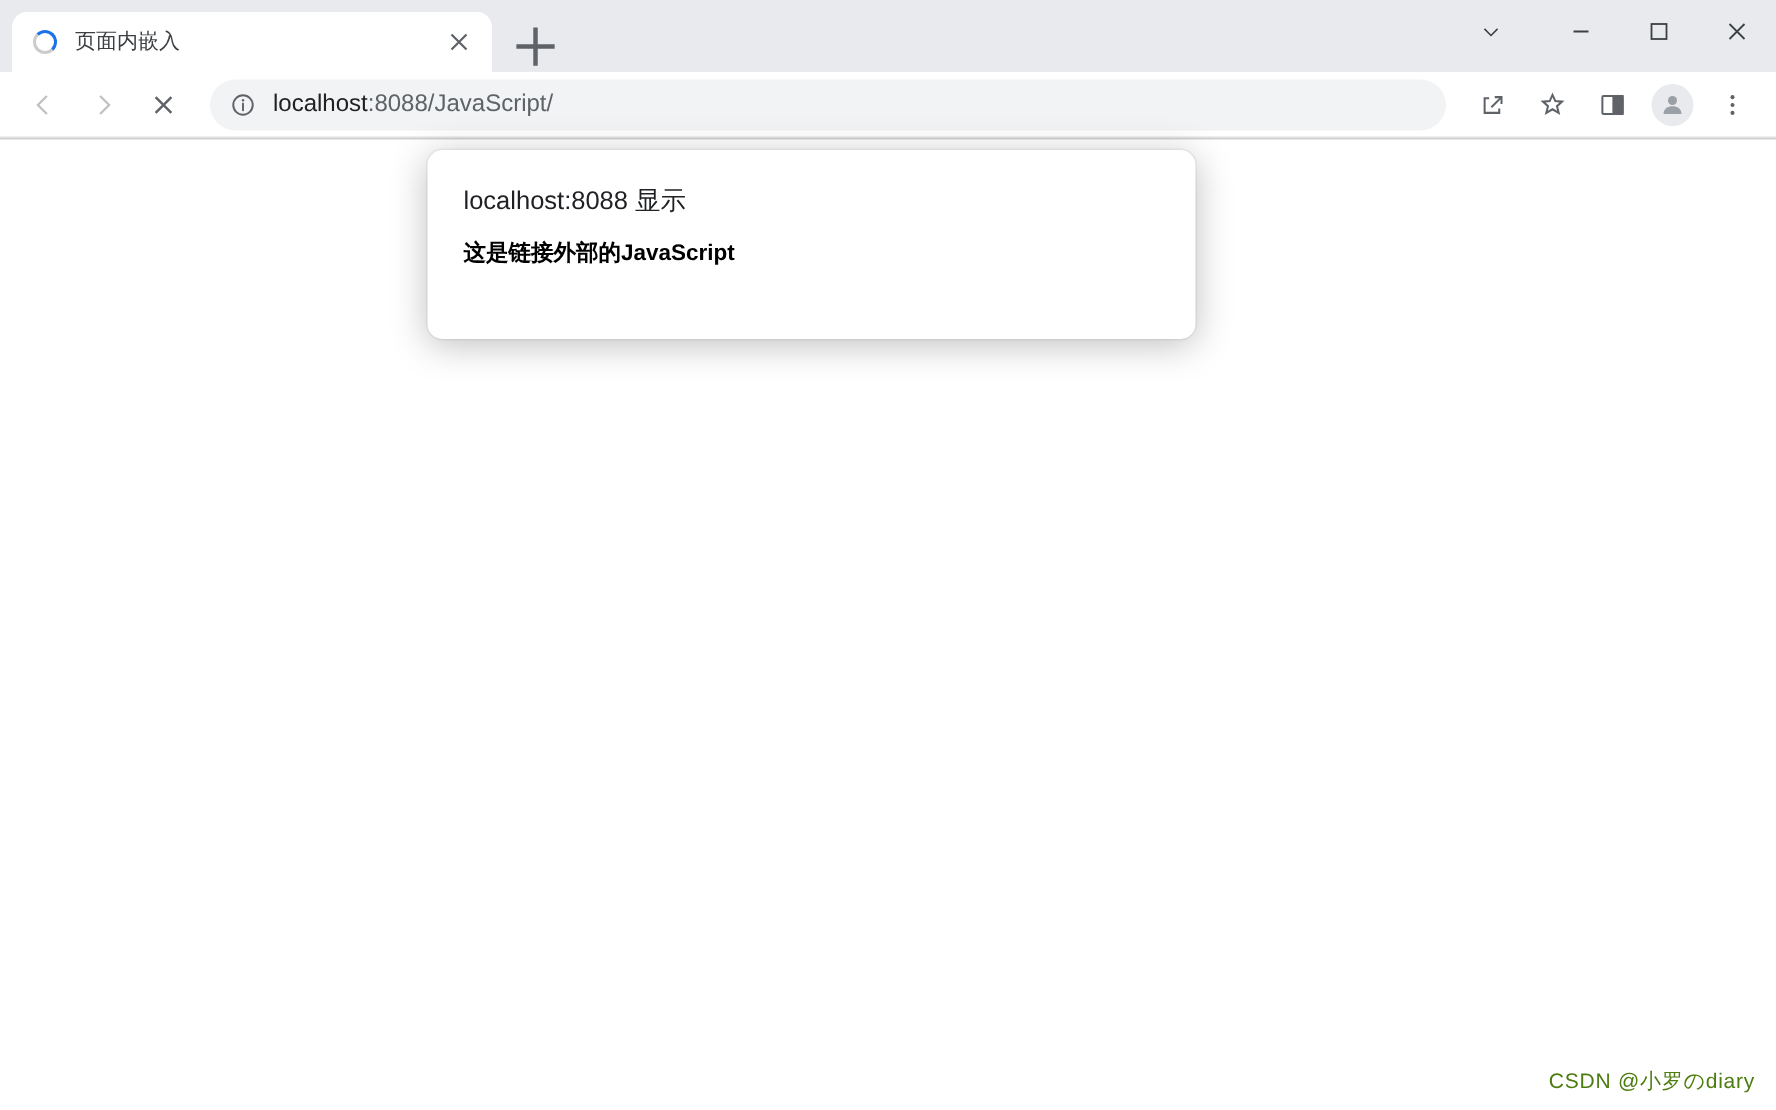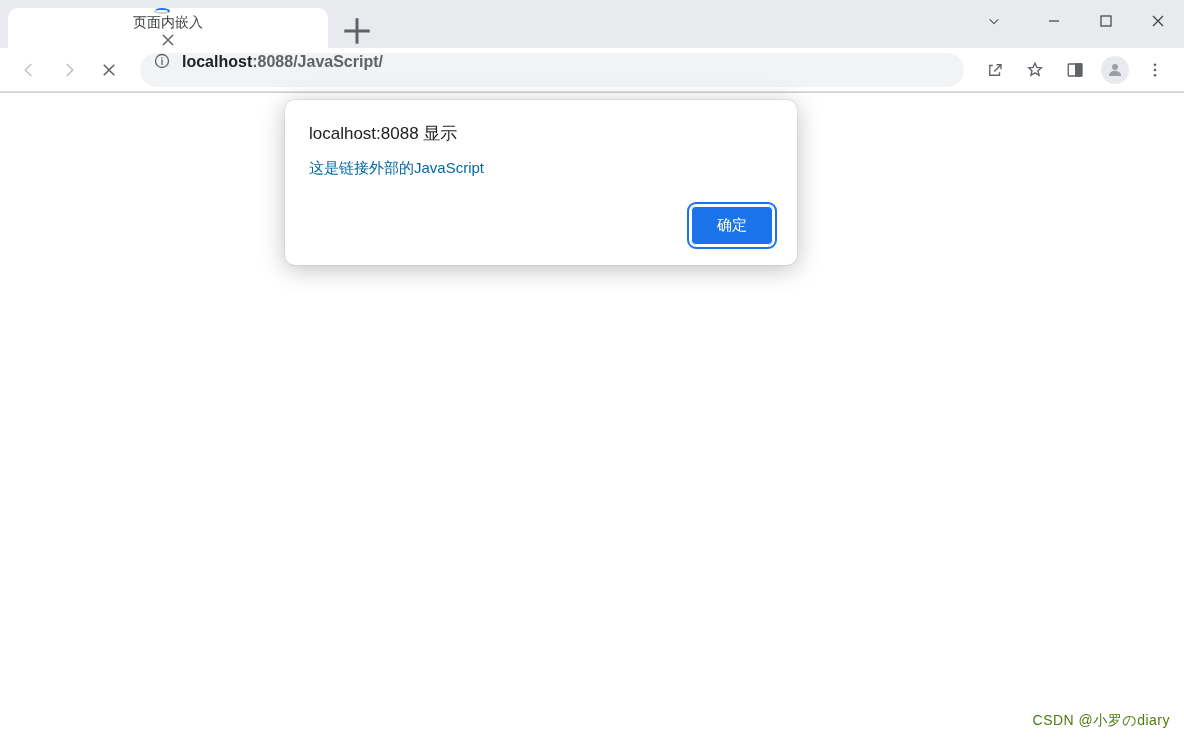--- a/index.html
+++ b/index.html
@@ -1,54 +1,54 @@
 <!DOCTYPE html>
 <html><head>
   <meta charset="utf-8">
   <style>
     * { margin: 0; padding: 0; box-sizing: border-box; font-family: "Microsoft YaHei", "Segoe UI", Arial, sans-serif; }
     body { width: 1184px; height: 740px; background: #fff; overflow: hidden; position: relative; }
     
     
     .tab-strip { height: 48px; background: #e8eaed; display: flex; align-items: flex-end; padding-left: 8px; }
-    .tab { height: 40px; width: 320px; background: #fff; border-radius: 10px 10px 0 0; display: flex; align-items: center; padding: 0 14px; position: relative; font-size: 14px; color: #3c4043; flex-direction: column; }
+    .tab { height: 40px; width: 320px; background: #fff; border-radius: 10px 10px 0 0; display: flex; align-items: center; padding: 0 14px; position: relative; font-size: 14px; color: #3c4043; }
     .tab-spinner { width: 16px; height: 16px; border: 2px solid #ccc; border-top-color: #1a73e8; border-right-color: #1a73e8; border-radius: 50%; margin-right: 12px; }
     .tab-title { flex: 1; }
     .tab-close { width: 16px; height: 16px; display: flex; align-items: center; justify-content: center; color: #5f6368; cursor: pointer; font-size: 14px; }
     .new-tab { width: 34px; height: 34px; display: flex; align-items: center; justify-content: center; color: #5f6368; margin-left: 12px; font-size: 22px; cursor: pointer; }
     
     
     .win-controls { position: absolute; top: 0; right: 0; display: flex; height: 42px; align-items: center; }
     .win-btn { width: 52px; height: 42px; display: flex; align-items: center; justify-content: center; color: #3c4043; cursor: pointer; }
     .win-btn svg { width: 14px; height: 14px; }
     .win-chevron { margin-right: 8px; }
     
     
     .toolbar { height: 44px; background: #fff; display: flex; align-items: center; padding: 0 12px; border-bottom: 1px solid #e0e0e0; gap: 6px; }
     .nav-btn { width: 34px; height: 34px; display: flex; align-items: center; justify-content: center; color: #5f6368; border-radius: 50%; cursor: pointer; }
     .nav-btn.disabled { color: #c0c0c0; cursor: default; }
     .nav-btn svg { width: 18px; height: 18px; }
-    .omnibox { flex: 1; height: 34px; background: #f1f3f4; border-radius: 17px; display: flex; padding: 0 14px; margin: 0 8px; gap: 12px; font-weight: bold; }
+    .omnibox { flex: 1; height: 34px; background: #f1f3f4; border-radius: 17px; display: flex; align-items: center; padding: 0 14px; margin: 0 8px; gap: 12px; }
     .info-icon { width: 16px; height: 16px; color: #5f6368; }
     .url-text { font-size: 16px; color: #202124; }
     .url-text .host { color: #202124; }
     .url-text .path { color: #5f6368; }
     .tb-icon { width: 34px; height: 34px; display: flex; align-items: center; justify-content: center; color: #5f6368; cursor: pointer; }
     .tb-icon svg { width: 18px; height: 18px; }
     .avatar { width: 28px; height: 28px; background: #e8eaed; border-radius: 50%; display: flex; align-items: center; justify-content: center; }
     .avatar svg { width: 18px; height: 18px; fill: #9aa0a6; }
     
     
     .content { height: calc(100% - 92px); background: #fff; border-top: 1px solid #d0d0d0; position: relative; }
     
     
     .alert-backdrop { position: absolute; top: 0; left: 0; right: 0; bottom: 0; }
     .alert-dialog { position: absolute; top: 100px; left: 285px; width: 512px; background: #fff; border-radius: 10px; box-shadow: 0 4px 24px rgba(0,0,0,0.25), 0 0 0 1px rgba(0,0,0,0.05); padding: 22px 24px 20px; }
     .alert-title { font-size: 17px; color: #202124; margin-bottom: 14px; }
-    .alert-message { font-size: 15px; color: #0369a1; margin-bottom: 28px; }
+    .alert-message { font-size: 15px; color: #000000; margin-bottom: 28px; font-weight: bold; }
     .alert-actions { display: flex; justify-content: flex-end; }
     .alert-ok { background: #1a73e8; color: #fff; border: none; padding: 10px 26px; font-size: 15px; border-radius: 5px; cursor: pointer; outline: 2px solid #1a73e8; outline-offset: 2px; box-shadow: 0 0 0 1px #fff inset; }
     
     
     .watermark { position: absolute; bottom: 10px; right: 14px; font-size: 14px; color: #4d7c0f; letter-spacing: 0.5px; }
   </style>
 </head>
 <body>
 
 <div class="tab-strip">
@@ -154,19 +154,16 @@
       </svg>
   </div>
 </div>
 
 <div class="content"></div>
 
 <div class="alert-backdrop">
   <div class="alert-dialog">
     <div class="alert-title">localhost:8088 显示</div>
     <div class="alert-message">这是链接外部的JavaScript</div>
-    <div class="alert-actions">
-      <button class="alert-ok">确定</button>
-    </div>
   </div>
 </div>
 
 <div class="watermark">CSDN @小罗のdiary</div>
 
 </body></html>

